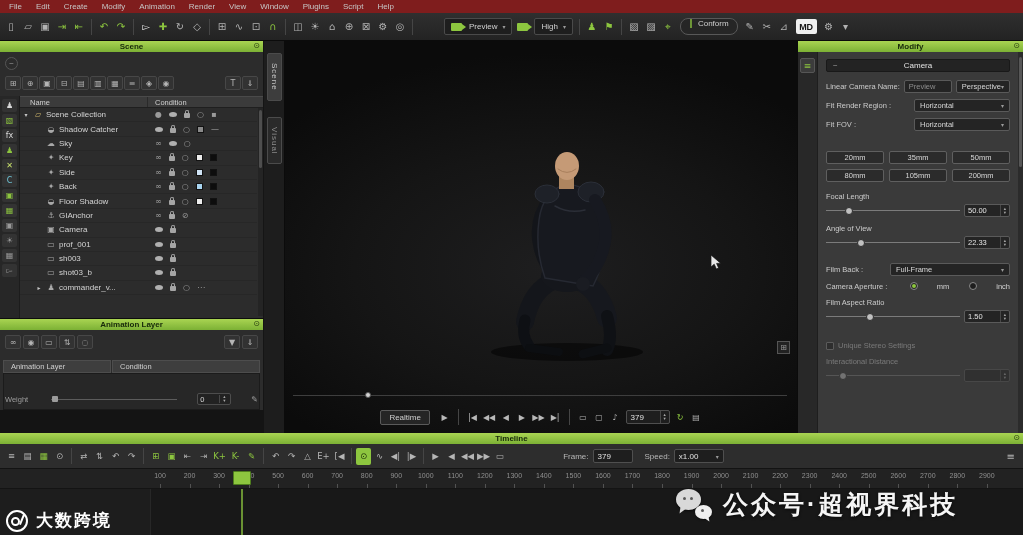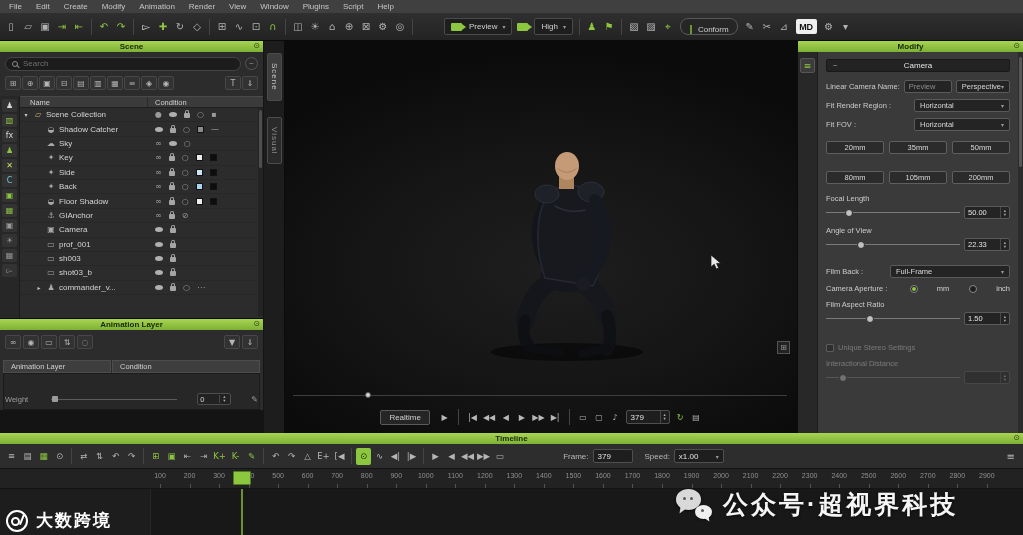--- a/index.html
+++ b/index.html
@@ -1,32 +1,32 @@
 <!DOCTYPE html>
 <html><head>
 <meta charset="utf-8">
 <style>
 *{margin:0;padding:0;box-sizing:border-box;user-select:none}
 html,body{width:1023px;height:535px;background:#000;overflow:hidden}
 #app{position:relative;width:1023px;height:535px;background:#141414;font-family:"Liberation Sans",sans-serif;color:#bbb;font-size:9px;overflow:hidden}
 
 
-.menubar{position:absolute;top:0;left:0;right:0;height:13px;background:#404040;display:flex;align-items:center;padding-left:2px;z-index:6}
+.menubar{position:absolute;top:0;left:0;right:0;height:13px;background:#7f1d1d;display:flex;align-items:center;padding-left:2px;z-index:6}
 .menu-item{padding:0 7px;font-size:8px;color:#c6c6c6;line-height:13px;cursor:default}
 
 
 .main-toolbar{position:absolute;top:13px;left:0;right:0;height:28px;background:linear-gradient(#2f2f2f,#232323);border-bottom:1px solid #0b0b0b;display:flex;align-items:center;padding:0 3px;gap:1px;z-index:5}
 .tb-icon{min-width:16px;height:18px;display:flex;align-items:center;justify-content:center;font-size:10px;color:#b2b2b2;padding:0 1px;font-family:"DejaVu Sans",sans-serif}
 .tb-sep,.tl-sep{width:1px;height:16px;background:#454545;margin:0 3px}
 .tb-gap{width:24px}
 .dd{height:17px;background:#1e1e1e;border:1px solid #4a4a4a;border-radius:2px;display:flex;align-items:center;gap:5px;padding:0 6px;font-size:8px;color:#d2d2d2;margin:0 2px;white-space:nowrap}
 .dd-arrow::before{content:"▾";font-size:6px;color:#999;font-family:"DejaVu Sans",sans-serif}
 .cam-glyph{width:11px;height:8px;background:#8dc63f;border-radius:1px;position:relative;margin-right:2px}
 .cam-glyph::after{content:"";position:absolute;right:-4px;top:1px;border-left:4px solid #8dc63f;border-top:3px solid transparent;border-bottom:3px solid transparent}
-.conform{height:17px;border:1px solid #585858;background:#262626;border-radius:8px;display:flex;align-items:flex-end;gap:5px;padding:0 8px;font-size:8px;color:#d0d0d0;margin:0 3px}
+.conform{height:17px;border:1px solid #585858;background:#262626;border-radius:8px;display:flex;align-items:flex-start;gap:5px;padding:0 8px;font-size:8px;color:#d0d0d0;margin:0 3px}
 .conform-bars::before{content:"‖";color:#8dc63f;font-family:"DejaVu Sans",sans-serif}
 .md-logo{width:21px;height:15px;background:#f0f0f0;border-radius:2px;color:#141414;font-weight:bold;font-size:9px;display:flex;align-items:center;justify-content:center;margin:0 3px}
 
 
 .panel-green{height:11px;background:linear-gradient(#a9d452,#7cb135);display:flex;align-items:center;justify-content:center;position:relative}
 .pg-title{font-size:8px;font-weight:bold;color:#17290a}
 .pg-btn{position:absolute;right:3px;top:0;font-size:8px;color:#2a4012;font-family:"DejaVu Sans",sans-serif}
 .pg-btn::before{content:"⊙"}
 
 
@@ -108,28 +108,28 @@
 .mp-content{position:absolute;top:11px;left:20px;right:6px;bottom:0;padding:7px 7px 0 8px;overflow:hidden}
 .sectionbar{height:13px;background:#232323;border:1px solid #191919;border-radius:2px;display:flex;align-items:center;justify-content:center;position:relative;margin-bottom:8px}
 .collapse{position:absolute;left:6px;color:#999;font-size:8px}
 .collapse::before{content:"−"}
 .sec-title{font-size:8px;color:#e2e2e2}
 .mrow{display:flex;align-items:center;margin-bottom:6px;gap:4px}
 .mlabel{font-size:7.5px;color:#cbcbcb;white-space:nowrap}
 .mlabel-row{margin:1px 0 3px 0}
 .minput{height:13px;background:#242424;border:1px solid #5a5a5a;border-radius:2px;display:flex;align-items:center;padding:0 4px;font-size:7.5px;color:#8d8d8d}
 .mselect{height:13px;background:#242424;border:1px solid #5a5a5a;border-radius:2px;display:flex;align-items:center;justify-content:space-between;padding:0 5px;font-size:7.5px;color:#d8d8d8}
-.mm-grid{display:grid;grid-template-columns:repeat(3,1fr);gap:17px 5px;margin:10px 0 9px 0}
+.mm-grid{display:grid;grid-template-columns:repeat(3,1fr);gap:5px 5px;margin:20px 0 9px 0}
 .mm-btn{height:13px;background:#2b2b2b;border:1px solid #5f5f5f;border-radius:2px;display:flex;align-items:center;justify-content:center;font-size:7.5px;color:#d8d8d8}
 .slider{flex:1;height:13px;position:relative}
 .slider::before{content:"";position:absolute;left:0;right:0;top:6px;height:1px;background:#7b7b7b}
 .knob{position:absolute;top:2.5px;width:8px;height:8px;border-radius:50%;background:#c0c0c0;border:1px solid #2d2d2d}
 .spin{width:46px;height:13px;background:#242424;border:1px solid #5a5a5a;border-radius:2px;display:flex;align-items:stretch;flex:none}
 .spin .val{flex:1;display:flex;align-items:center;padding:0 3px;font-size:7.5px;color:#e2e2e2}
-.radio{display:flex;align-items:center;gap:19px;font-size:7.5px;color:#d2d2d2}
+.radio{display:flex;align-items:flex-start;gap:19px;font-size:7.5px;color:#d2d2d2}
 .rdot{width:8px;height:8px;border:1px solid #8a8a8a;border-radius:50%;background:#1e1e1e;display:flex;align-items:center;justify-content:center}
 .rdot.sel::before{content:"";width:4px;height:4px;border-radius:50%;background:#8dc63f}
 .checkbox{width:8px;height:8px;border:1px solid #8a8a8a;background:#1e1e1e;border-radius:1px;flex:none}
 .dim{opacity:.42}
 .gap8{height:8px}.gap14{height:12px}
 .mp-scroll{position:absolute;top:11px;right:0;width:5px;bottom:0;background:#2b2b2b}
 .mp-scroll::before{content:"";position:absolute;top:5px;left:1px;width:3px;height:110px;background:#575757;border-radius:2px}
 
 
 .tl-header{position:absolute;top:433px;left:0;right:0;z-index:3}
@@ -254,24 +254,20 @@
       </div>
   </div>
 
   <div class="scene-panel">
     <div class="panel-green">
       <span class="pg-title">Scene</span>
       <span class="pg-btn"></span>
     </div>
     <div class="sp-body">
       <div class="search-row">
-        <div class="search-box">
-          <span class="search-glyph"></span>
-          <span class="search-ph">Search</span>
-        </div>
         <div class="search-clear"></div>
       </div>
       <div class="scene-toolbar" id="scene-toolbar">
           <div class="sc-icon">⊞</div>
           <div class="sc-icon">⊕</div>
           <div class="sc-icon">▣</div>
           <div class="sc-icon">⊟</div>
           <div class="sc-icon">▤</div>
           <div class="sc-icon">▥</div>
           <div class="sc-icon">▦</div>

